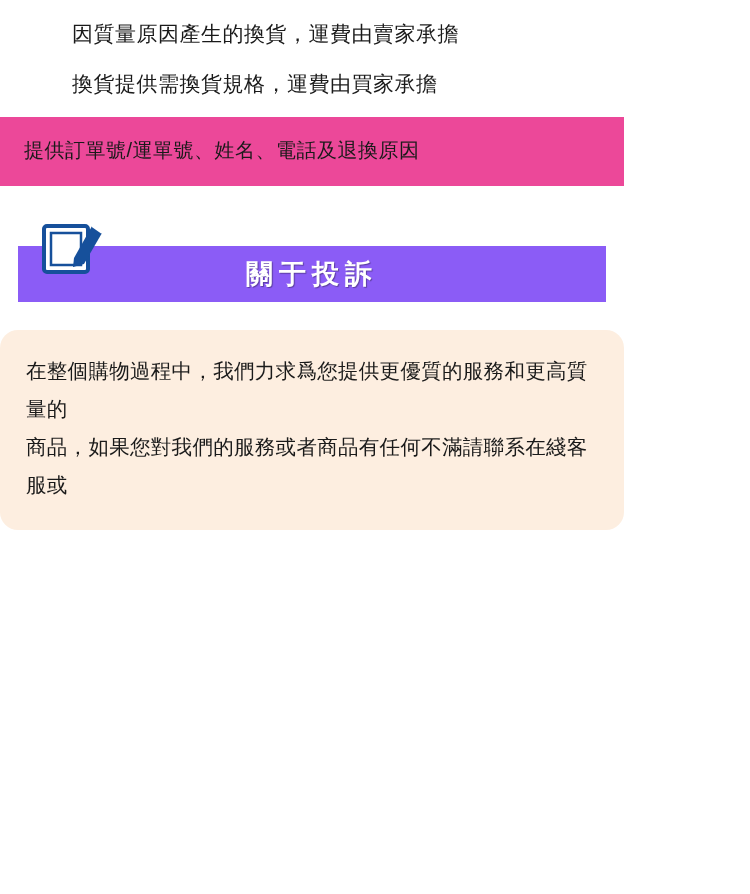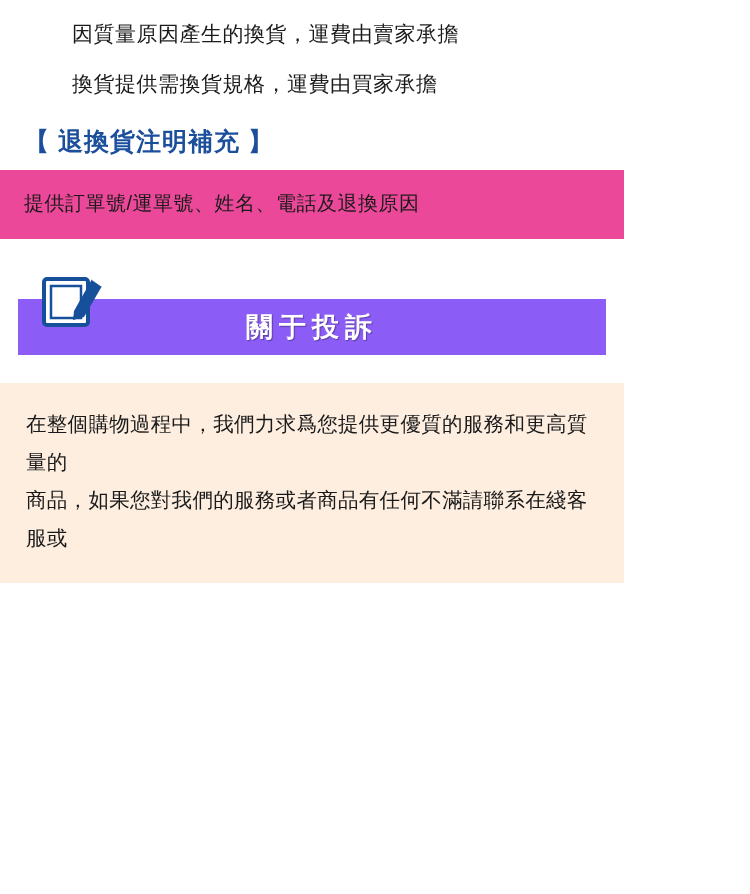--- a/index.html
+++ b/index.html
@@ -89,20 +89,21 @@
     width: 66px;
     height: 66px;
     z-index: 5;
   }
 
   
   .body-box {
     background: #fdeee0;
     margin-top: 28px;
     padding: 22px 26px 26px 26px;
+    border-radius: 18px;
   }
   .body-line {
     font-size: 20.5px;
     color: #1a1a1a;
     line-height: 1.85;
     letter-spacing: 0.3px;
   }
   .email-inline {
     color: #d6361f;
     text-decoration: underline;
@@ -133,21 +134,20 @@
 </head>
 <body>
 
 <div class="page">
 
   <div class="top-lines">
     <div class="top-line">因質量原因產生的換貨，運費由賣家承擔</div>
     <div class="top-line">換貨提供需換貨規格，運費由買家承擔</div>
   </div>
 
-  <div class="bracket-heading">【 退換貨注明補充 】</div>
 
   <div class="note-box">
     <div class="note-line">提供訂單號/運單號、姓名、電話及退換原因</div>
   </div>
 
   <div class="banner-wrap">
     <div class="banner">
       <span class="banner-title">關于投訴</span>
     </div>
     <span class="banner-icon">

